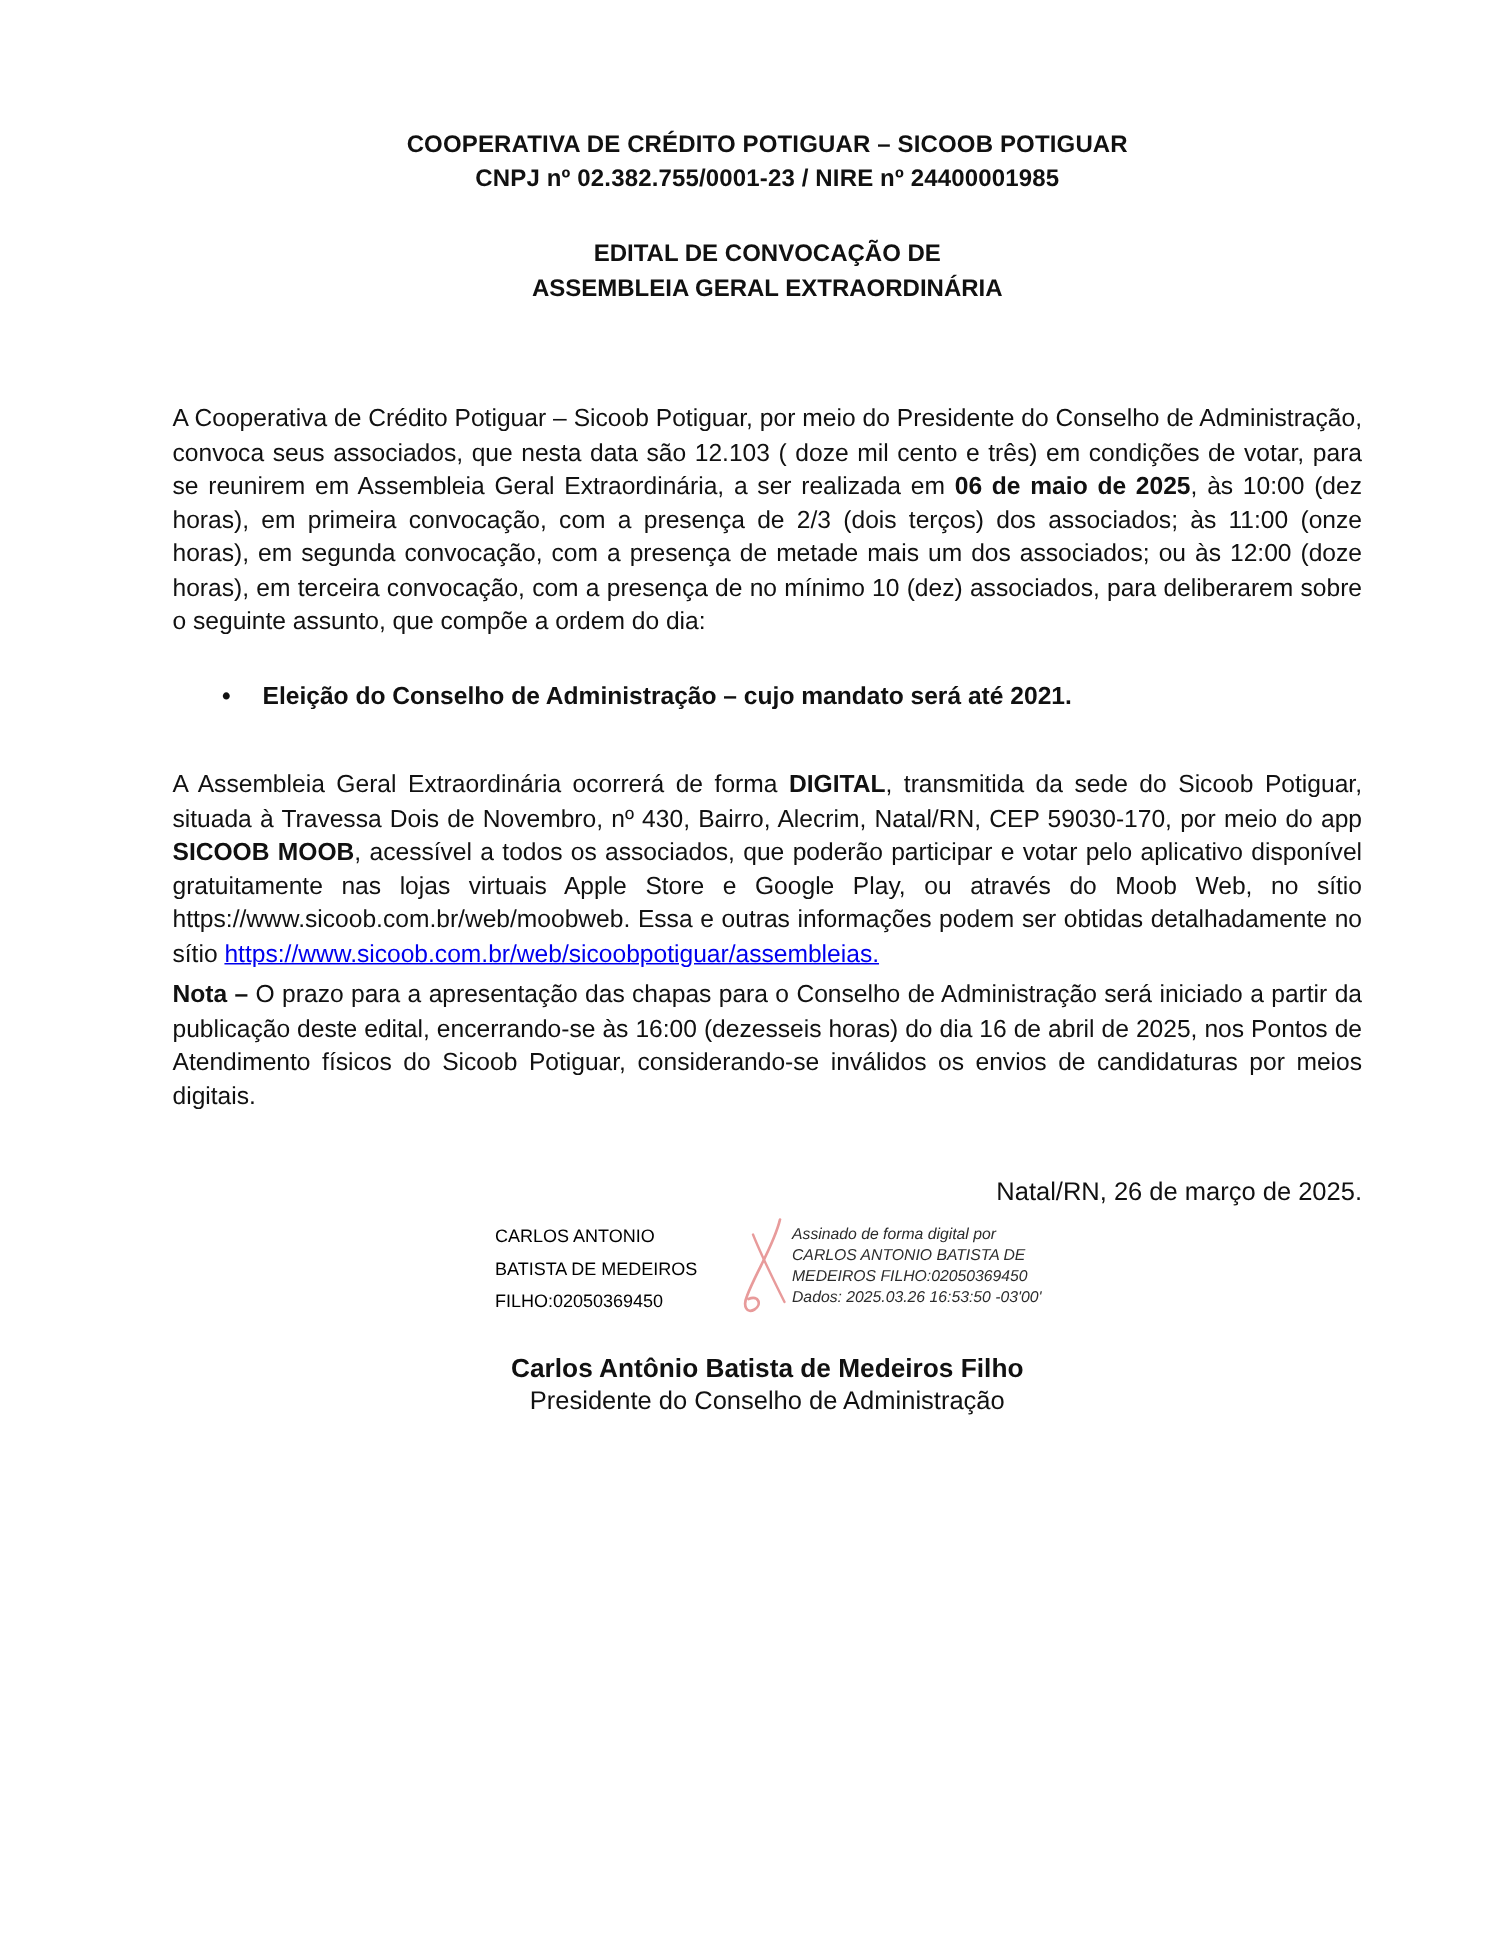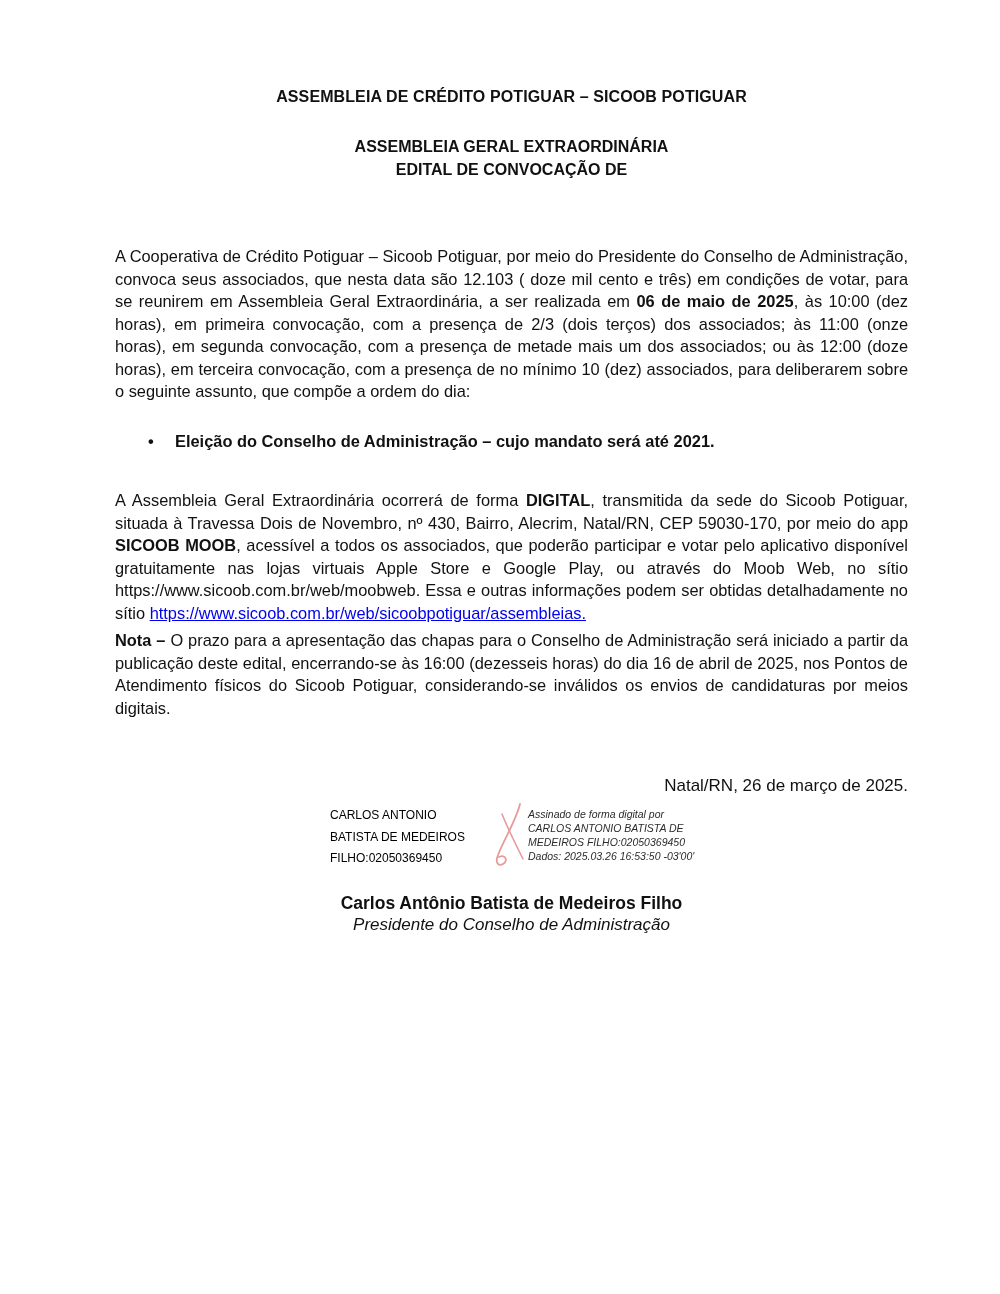--- a/index.html
+++ b/index.html
@@ -57,21 +57,21 @@
   a.doc-link {
     color: #0000EE;
     text-decoration: underline;
     cursor: pointer;
     word-break: break-all;
   }
   
   .note-par { margin-top: 5px; }
   
   .dateline {
-    margin-top: 56px;
+    margin-top: 42px;
     text-align: right;
     font-size: 17px;
     line-height: 22px;
   }
   
   .sig-area { margin-top: 8px; }
   .stamp-row {
     display: flex;
     align-items: flex-start;
     margin-left: 215px;
@@ -102,33 +102,33 @@
     margin-top: 19px;
     text-align: center;
     font-size: 17.5px;
     line-height: 22px;
     font-weight: bold;
   }
   .signer-role {
     text-align: center;
     font-size: 17px;
     line-height: 22px;
-    font-style: italic;
   }
 </style>
 </head>
 <body>
 
 <div class="page">
 
   <header class="doc-header">
-    <div class="org-line">ASSEMBLEIA DE CRÉDITO POTIGUAR – SICOOB POTIGUAR</div>
+    <div class="org-line">COOPERATIVA DE CRÉDITO POTIGUAR – SICOOB POTIGUAR</div>
+    <div class="org-line">CNPJ nº 02.382.755/0001-23 / NIRE nº 24400001985</div>
     <div class="doc-title">
+      <div class="title-line">EDITAL DE CONVOCAÇÃO DE</div>
       <div class="title-line">ASSEMBLEIA GERAL EXTRAORDINÁRIA</div>
-      <div class="title-line">EDITAL DE CONVOCAÇÃO DE</div>
     </div>
   </header>
 
   <p class="body-par first-par">
     <span>A Cooperativa de Crédito Potiguar – Sicoob Potiguar, por meio do Presidente do Conselho de Administração, convoca seus associados, que nesta data são 12.103 ( doze mil cento e três) em condições de votar, para se reunirem em Assembleia Geral Extraordinária, a ser realizada em </span><b class="inline-bold">06 de maio de 2025</b><span>, às 10:00 (dez horas), em primeira convocação, com a presença de 2/3 (dois terços) dos associados; às 11:00 (onze horas), em segunda convocação, com a presença de metade mais um dos associados; ou às 12:00 (doze horas), em terceira convocação, com a presença de no mínimo 10 (dez) associados, para deliberarem sobre o seguinte assunto, que compõe a ordem do dia:</span>
   </p>
 
   <div class="bullet-row">
     <span class="bullet-dot">•</span>
     <span>Eleição do Conselho de Administração – cujo mandato será até 2021.</span>

